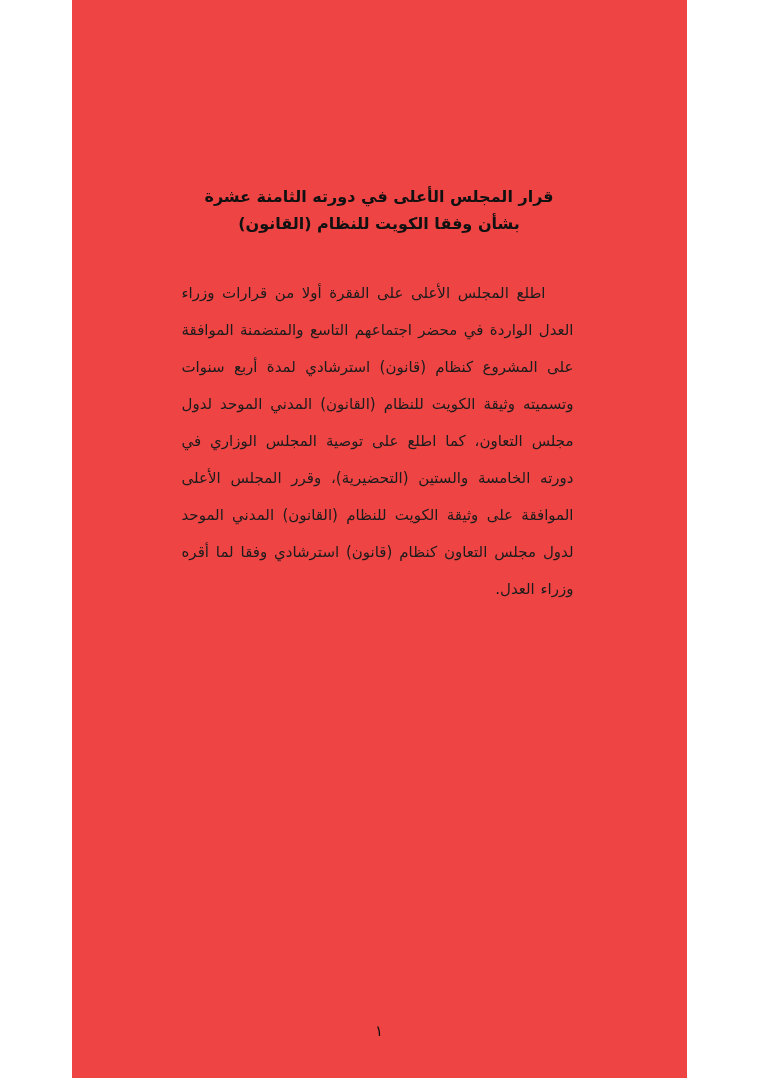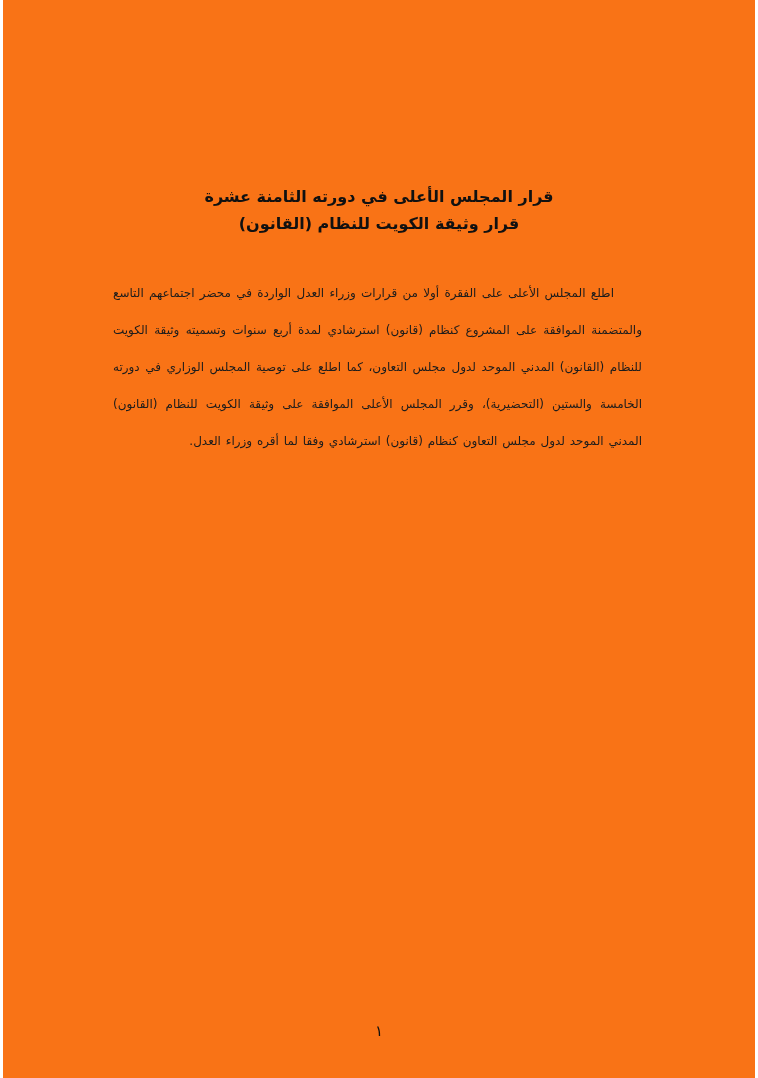--- a/index.html
+++ b/index.html
@@ -2,24 +2,24 @@
 <html lang="ar" dir="rtl"><head>
 <meta charset="utf-8">
 <style>
   html, body {
     margin: 0;
     padding: 0;
     background: #ffffff;
   }
   .page {
     position: relative;
-    width: 752px;
+    width: 615px;
     height: 1078px;
     margin: 0 auto;
-    background: #f97316;
+    background: #ef4444;
     color: #1a1a1a;
     font-family: "DejaVu Sans", sans-serif;
     direction: rtl;
     overflow: hidden;
   }
   .title-block {
     padding-top: 183px;
     text-align: center;
   }
   .title-line {
@@ -27,21 +27,21 @@
     font-weight: bold;
     line-height: 27px;
     letter-spacing: 0.5px;
     color: #111111;
   }
   .body-block {
     margin: 38px 113px 0 110px;
   }
   .body-paragraph {
     margin: 0;
-    font-size: 12px;
+    font-size: 15px;
     line-height: 37px;
     text-align: justify;
     text-align-last: right;
     text-indent: 28px;
     color: #1c1c1c;
     word-spacing: 1px;
   }
   .page-number {
     position: absolute;
     bottom: 38px;
@@ -52,21 +52,21 @@
     color: #111111;
   }
 </style>
 </head>
 <body>
 
 <div class="page">
 
   <div class="title-block">
     <div class="title-line">قرار المجلس الأعلى في دورته الثامنة عشرة</div>
-    <div class="title-line">قرار وثيقة الكويت للنظام (القانون)</div>
+    <div class="title-line">بشأن وفقا الكويت للنظام (القانون)</div>
   </div>
 
   <div class="body-block">
     <p class="body-paragraph">اطلع المجلس الأعلى على الفقرة أولا من قرارات وزراء العدل الواردة في محضر اجتماعهم التاسع والمتضمنة الموافقة على المشروع كنظام (قانون) استرشادي لمدة أربع سنوات وتسميته وثيقة الكويت للنظام (القانون) المدني الموحد لدول مجلس التعاون، كما اطلع على توصية المجلس الوزاري في دورته الخامسة والستين (التحضيرية)، وقرر المجلس الأعلى الموافقة على وثيقة الكويت للنظام (القانون) المدني الموحد لدول مجلس التعاون كنظام (قانون) استرشادي وفقا لما أقره وزراء العدل.</p>
   </div>
 
   <div class="page-number">١</div>
 
 </div>
 

